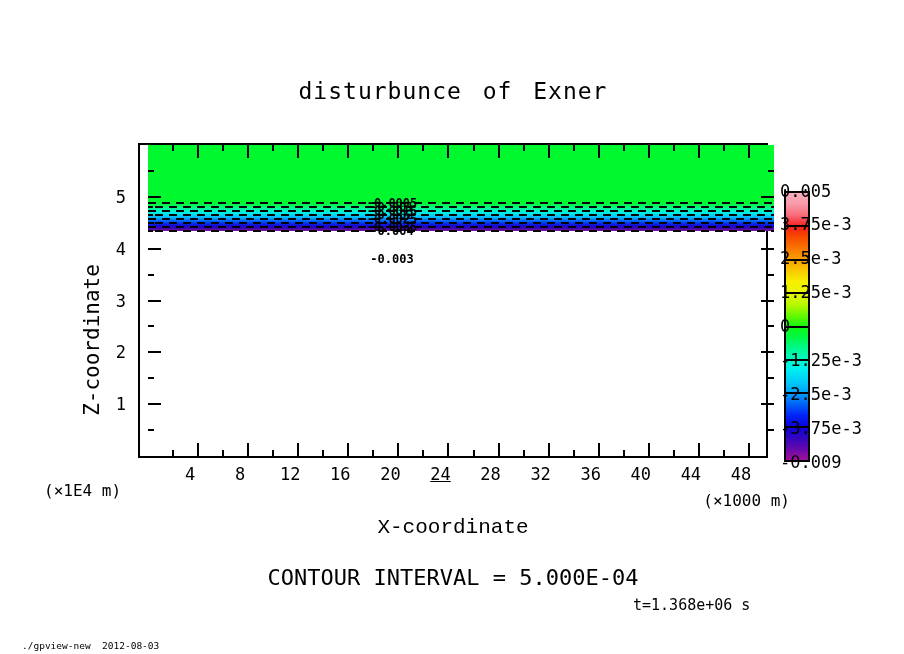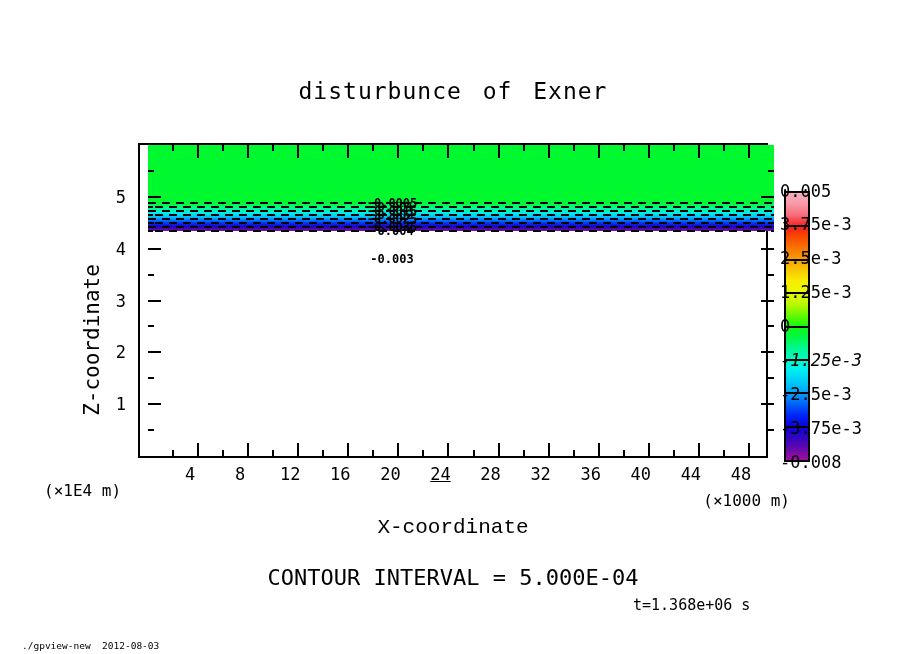--- a/index.html
+++ b/index.html
@@ -177,24 +177,24 @@
         <div class="cbar-divider" style="top: 199.25px;"></div>
         <div class="cbar-divider" style="top: 232.625px;"></div>
       </div>
   </div>
   <div id="colorbar-labels">
       <div class="abs cbar-label" style="top: 182.5px;">0.005</div>
       <div class="abs cbar-label" style="top: 216.375px;">3.75e-3</div>
       <div class="abs cbar-label" style="top: 250.25px;">2.5e-3</div>
       <div class="abs cbar-label" style="top: 284.125px;">1.25e-3</div>
       <div class="abs cbar-label" style="top: 318px;">0</div>
-      <div class="abs cbar-label" style="top: 351.875px; font-style: italic;">-1.25e-3</div>
+      <div class="abs cbar-label" style="top: 351.875px;">-1.25e-3</div>
       <div class="abs cbar-label" style="top: 385.75px;">-2.5e-3</div>
       <div class="abs cbar-label" style="top: 419.625px;">-3.75e-3</div>
-      <div class="abs cbar-label" style="top: 453.5px;">-0.008</div>
+      <div class="abs cbar-label" style="top: 453.5px;">-0.009</div>
     </div>
 
   <div class="abs" id="contour-interval">CONTOUR INTERVAL = 5.000E-04</div>
   <div class="abs" id="time-annotation">t=1.368e+06 s</div>
 
   <div class="abs footer-text" id="footer-left">./gpview-new  2012-08-03</div>
 
 </div>
 
 </body></html>

